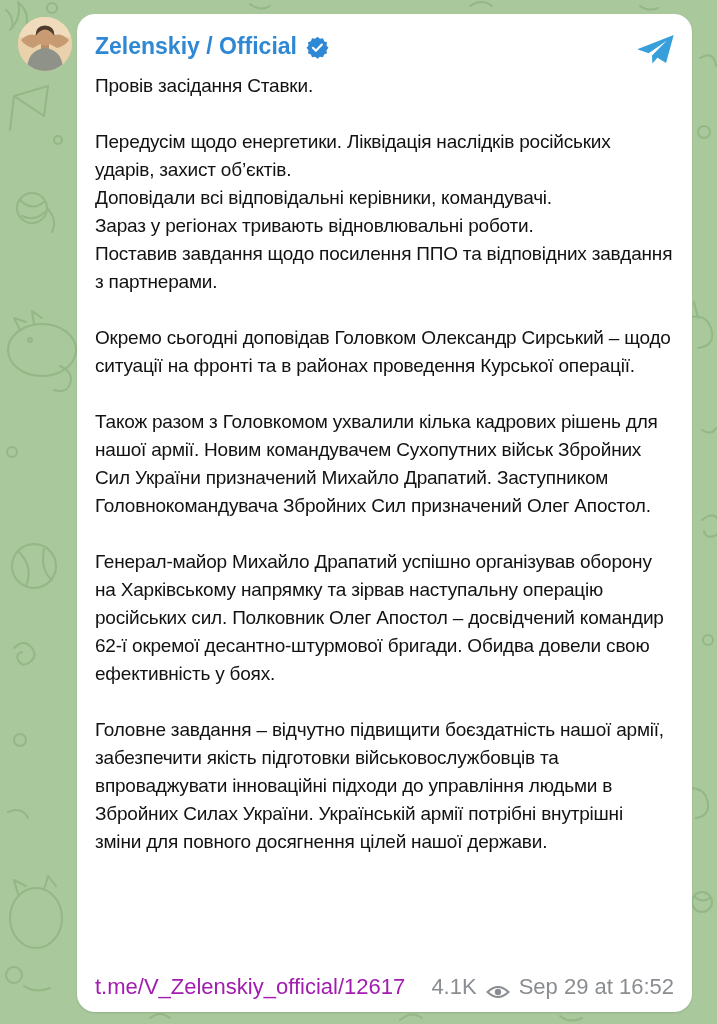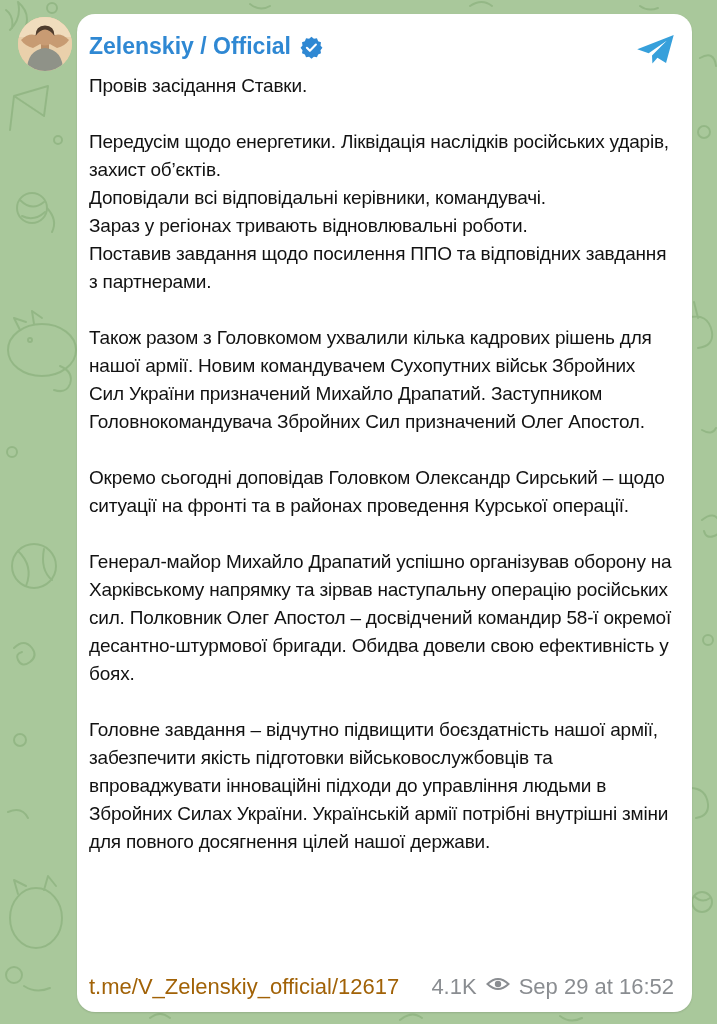--- a/index.html
+++ b/index.html
@@ -19,21 +19,21 @@
     width:54px;height:54px;border-radius:50%;
     overflow:hidden;background:#e9cda8;z-index:2;
     cursor:pointer;
   }
   .bubble{
     position:absolute;left:77px;top:14px;
     width:615px;height:998px;
     background:#ffffff;border-radius:18px;
     box-shadow:0 1px 2px rgba(0,0,0,0.12);
     box-sizing:border-box;
-    padding:18px 18px 12px 12px;
+    padding:18px 18px 12px 18px;
     display:flex;flex-direction:column;
     z-index:1;
   }
   .header-row{
     display:flex;justify-content:space-between;align-items:flex-start;
     margin-bottom:6px;
   }
   .name-wrap{display:flex;align-items:center;gap:9px;}
   .channel-name{
     color:#2f88d3;font-weight:bold;font-size:23px;line-height:28px;
@@ -47,22 +47,22 @@
     font-size:19px;line-height:28px;letter-spacing:-0.2px;
     color:#121212;
     white-space:pre-line;
   }
   .msg-body p:first-child{margin-top:2px;}
   .footer-row{
     margin-top:auto;
     display:flex;justify-content:space-between;align-items:center;
     font-size:22px;line-height:26px;
   }
-  .post-link{color:#a16207;text-decoration:none;cursor:pointer;}
-  .meta{display:flex;align-items:flex-start;gap:9px;color:#8a8d91;}
+  .post-link{color:#a21caf;text-decoration:none;cursor:pointer;}
+  .meta{display:flex;align-items:flex-end;gap:9px;color:#8a8d91;}
   .meta .eye{display:inline-flex;margin-top:2px;}
 </style>
 </head>
 <body>
 
 <div class="screen">
 
   <svg class="doodles" width="717" height="1024" viewBox="0 0 717 1024">
     <g stroke="#7fa771" stroke-width="2" fill="none" opacity="0.5" stroke-linecap="round" stroke-linejoin="round">
       <path d="M18 2 Q22 18 10 30 M18 2 Q30 12 26 26 M6 10 Q14 16 12 28"></path>
@@ -130,23 +130,23 @@
         </svg>
       </span>
     </div>
 
     <div class="msg-body">
       <p>Провів засідання Ставки.</p>
       <p>Передусім щодо енергетики. Ліквідація наслідків російських ударів, захист об’єктів.
 Доповідали всі відповідальні керівники, командувачі.
 Зараз у регіонах тривають відновлювальні роботи.
 Поставив завдання щодо посилення ППО та відповідних завдання з партнерами.</p>
+      <p>Окремо сьогодні доповідав Головком Олександр Сирський – щодо ситуації на фронті та в районах проведення Курської операції.</p>
       <p>Також разом з Головкомом ухвалили кілька кадрових рішень для нашої армії. Новим командувачем Сухопутних військ Збройних Сил України призначений Михайло Драпатий. Заступником Головнокомандувача Збройних Сил призначений Олег Апостол.</p>
-      <p>Окремо сьогодні доповідав Головком Олександр Сирський – щодо ситуації на фронті та в районах проведення Курської операції.</p>
-      <p>Генерал-майор Михайло Драпатий успішно організував оборону на Харківському напрямку та зірвав наступальну операцію російських сил. Полковник Олег Апостол – досвідчений командир 58-ї окремої десантно-штурмової бригади. Обидва довели свою ефективність у боях.</p>
+      <p>Генерал-майор Михайло Драпатий успішно організував оборону на Харківському напрямку та зірвав наступальну операцію російських сил. Полковник Олег Апостол – досвідчений командир 62-ї окремої десантно-штурмової бригади. Обидва довели свою ефективність у боях.</p>
       <p>Головне завдання – відчутно підвищити боєздатність нашої армії, забезпечити якість підготовки військовослужбовців та впроваджувати інноваційні підходи до управління людьми в Збройних Силах України. Українській армії потрібні внутрішні зміни для повного досягнення цілей нашої держави.</p>
     </div>
 
     <div class="footer-row">
       <a class="post-link">t.me/V_Zelenskiy_official/12617</a>
       <div class="meta">
         <span>4.1K</span>
         <span class="eye">
           <svg width="24" height="16" viewBox="0 0 24 16">
             <path d="M1.5 8 Q12 -2 22.5 8 Q12 18 1.5 8 Z" stroke="#8a8d91" stroke-width="2" fill="none"></path>

